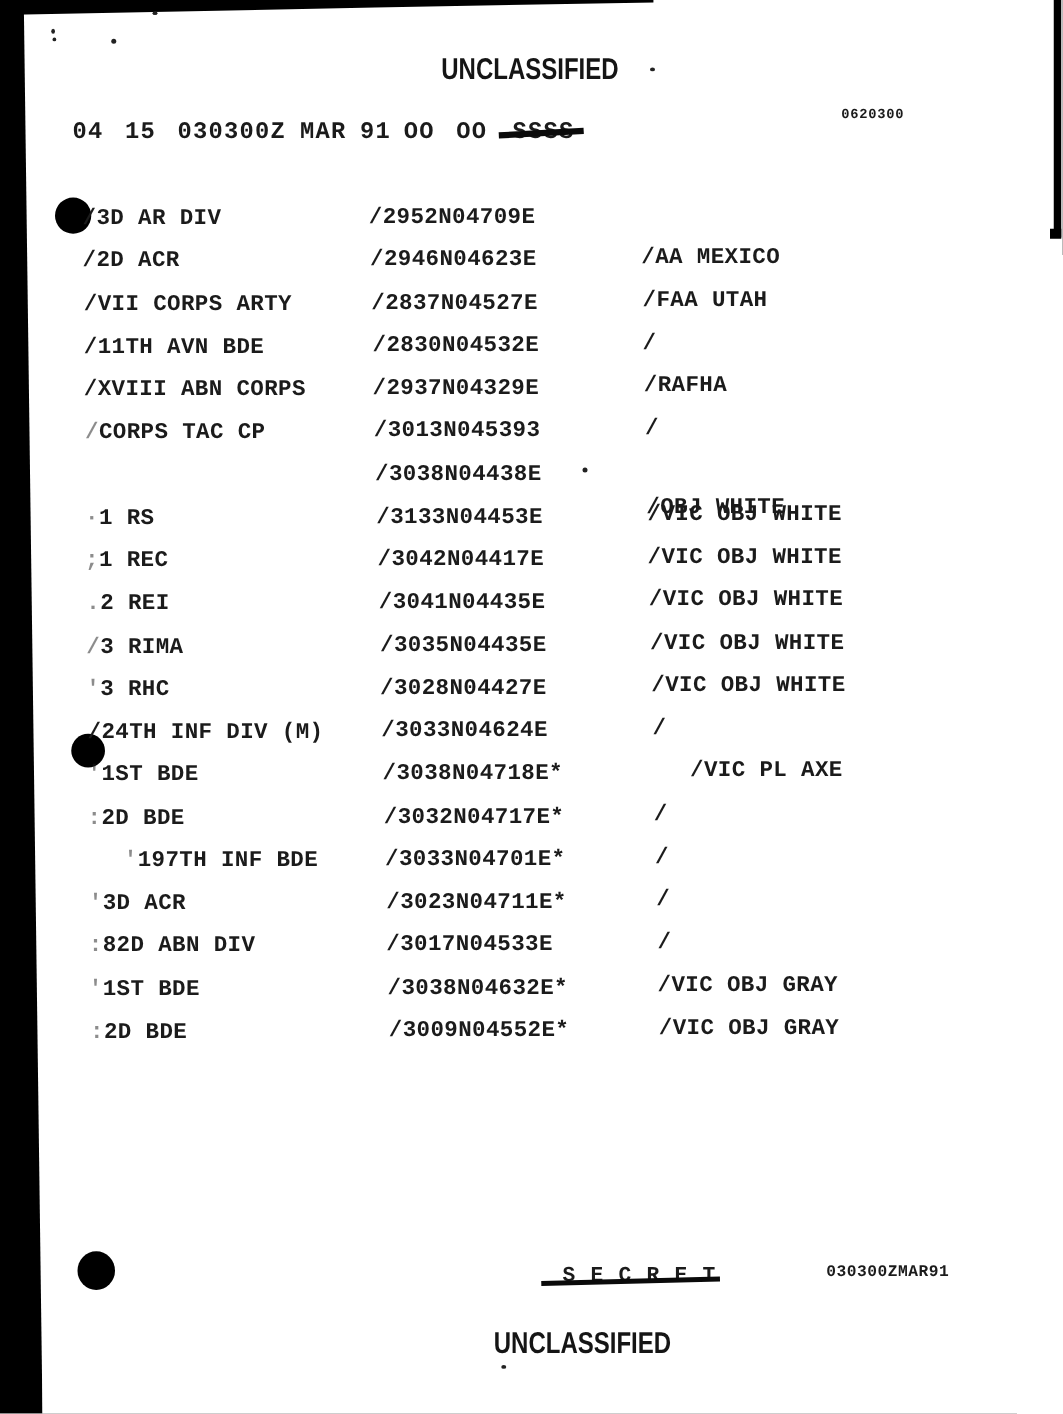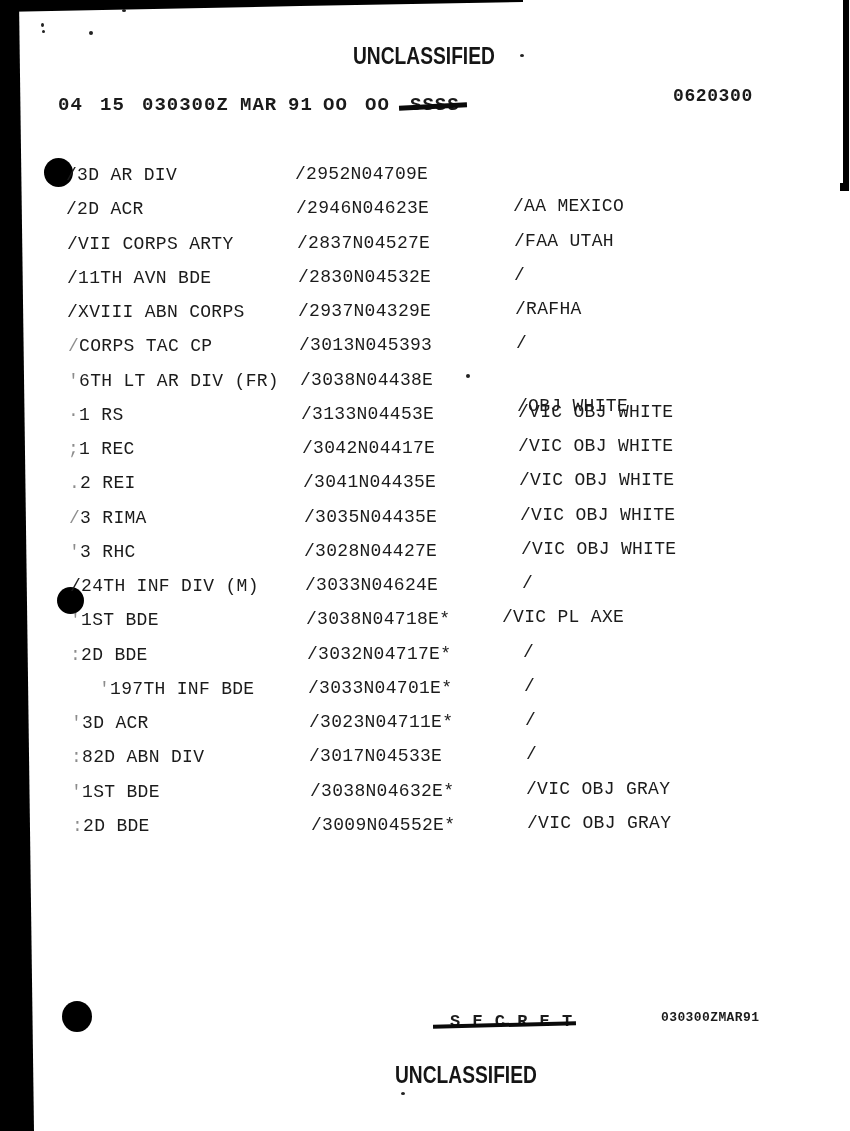--- a/index.html
+++ b/index.html
@@ -26,23 +26,23 @@
     position:absolute;font-family:"Liberation Sans",sans-serif;font-weight:bold;
     font-size:24px;letter-spacing:0;transform:scaleX(0.8);transform-origin:left top;
     color:#151515;white-space:pre;
   }
   .banner.top{left:353px;top:42px;}
   .banner.bottom{left:395px;top:1061px;}
   
   .hdr-token{position:absolute;top:94px;font-size:19px;font-weight:700;letter-spacing:1px;white-space:pre;}
   .struck-token{position:absolute;left:410px;top:94px;font-size:19px;font-weight:700;letter-spacing:1px;}
   .struck-line{position:absolute;left:399px;top:104px;width:68px;height:5px;background:#0a0a0a;transform:rotate(-3deg);}
-  .serial{position:absolute;left:673px;top:86px;font-size:18px;font-weight:700;letter-spacing:0.6px;}
+  .serial{position:absolute;left:673px;top:86px;font-size:11px;font-weight:700;letter-spacing:0.6px;}
   
-  .row{position:absolute;left:0;top:0;width:850px;height:24px;font-size:18px;font-weight:400;letter-spacing:0.3px;white-space:pre;}
+  .row{position:absolute;left:0;top:0;width:850px;height:24px;font-size:18px;font-weight:700;letter-spacing:0.3px;white-space:pre;}
   .cell{position:absolute;top:0;}
   .lead.faded{opacity:0.5;}
   .loc-cell{top:-3px;}
   .coord-cell{top:-1px;}
   
   .secret{position:absolute;left:450px;top:1012px;font-size:17px;font-weight:700;letter-spacing:1px;white-space:pre;}
   .secret-line{position:absolute;left:433px;top:1023px;width:143px;height:4px;background:#0a0a0a;transform:rotate(-1.5deg);}
   .dtg{position:absolute;left:661px;top:1010px;font-size:13px;font-weight:700;letter-spacing:0.4px;}
 </style>
 </head>
@@ -104,21 +104,20 @@
       <span class="cell unit-cell" style="left: 67px;"><span class="lead">/</span><span class="uname">XVIII ABN CORPS</span></span>
       <span class="cell coord-cell" style="left: 298px;">/2937N04329E</span>
       <span class="cell loc-cell" style="left: 515px;">/RAFHA</span>
     </div>
       <div class="row" style="top: 336px;">
       <span class="cell unit-cell" style="left: 68px;"><span class="lead faded">/</span><span class="uname">CORPS TAC CP</span></span>
       <span class="cell coord-cell" style="left: 299px;">/3013N045393</span>
       <span class="cell loc-cell" style="left: 516px;">/</span>
     </div>
       <div class="row" style="top: 371px;">
-      <span class="cell unit-cell" style="left: 68px;"><span class="lead faded">'</span><span class="uname">6TH LT AR DIV (FR)</span></span>
       <span class="cell coord-cell" style="left: 300px;">/3038N04438E</span>
       <span class="cell loc-cell" style="left: 517px; margin-top: 28px;">/OBJ WHITE</span>
     </div>
       <div class="row" style="top: 405px;">
       <span class="cell unit-cell" style="left: 68px;"><span class="lead faded">·</span><span class="uname">1 RS</span></span>
       <span class="cell coord-cell" style="left: 301px;">/3133N04453E</span>
       <span class="cell loc-cell" style="left: 518px;">/VIC OBJ WHITE</span>
     </div>
       <div class="row" style="top: 439px;">
       <span class="cell unit-cell" style="left: 68px;"><span class="lead faded">;</span><span class="uname">1 REC</span></span>
@@ -141,21 +140,21 @@
       <span class="cell loc-cell" style="left: 521px;">/VIC OBJ WHITE</span>
     </div>
       <div class="row" style="top: 576px;">
       <span class="cell unit-cell" style="left: 70px;"><span class="lead">/</span><span class="uname">24TH INF DIV (M)</span></span>
       <span class="cell coord-cell" style="left: 305px;">/3033N04624E</span>
       <span class="cell loc-cell" style="left: 522px;">/</span>
     </div>
       <div class="row" style="top: 610px;">
       <span class="cell unit-cell" style="left: 70px;"><span class="lead faded">'</span><span class="uname">1ST BDE</span></span>
       <span class="cell coord-cell" style="left: 306px;">/3038N04718E*</span>
-      <span class="cell loc-cell" style="left: 502px;">/VIC PL AXE</span>
+      <span class="cell loc-cell" style="left: 552px;">/VIC PL AXE</span>
     </div>
       <div class="row" style="top: 645px;">
       <span class="cell unit-cell" style="left: 70px;"><span class="lead faded">:</span><span class="uname">2D BDE</span></span>
       <span class="cell coord-cell" style="left: 307px; text-align: right;">/3032N04717E*</span>
       <span class="cell loc-cell" style="left: 523px;">/</span>
     </div>
       <div class="row" style="top: 679px;">
       <span class="cell unit-cell" style="left: 71px; margin-left: 28px;"><span class="lead faded">'</span><span class="uname">197TH INF BDE</span></span>
       <span class="cell coord-cell" style="left: 308px;">/3033N04701E*</span>
       <span class="cell loc-cell" style="left: 524px;">/</span>

